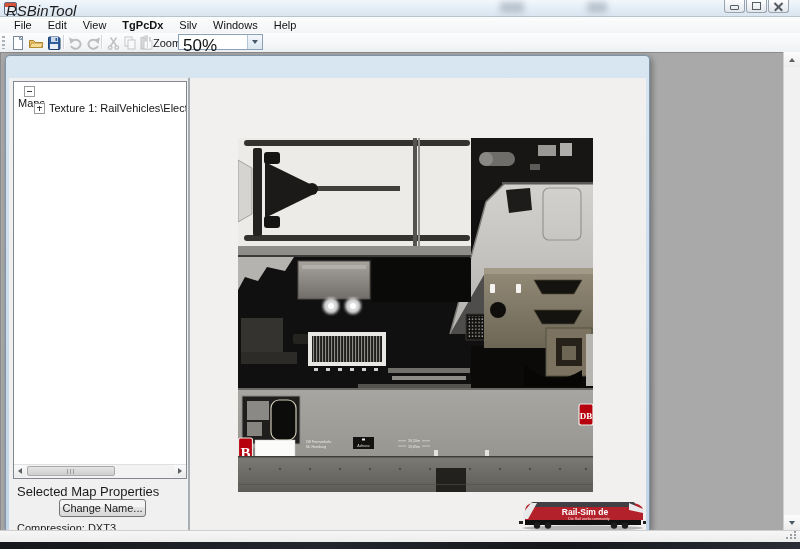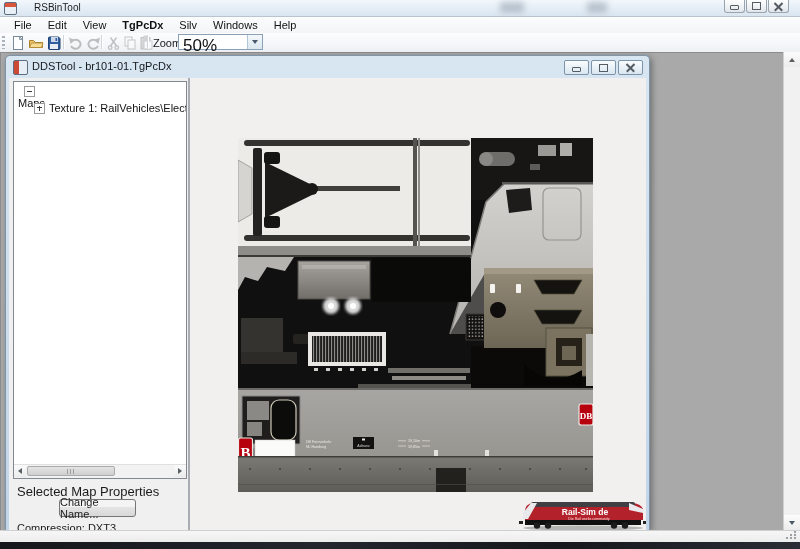--- a/index.html
+++ b/index.html
@@ -9,21 +9,21 @@
 
   
   .titlebar{left:0;top:0;width:800px;height:16px;
     background:linear-gradient(#f2f7fc,#d9e5f0);border-bottom:1px solid #b9c4cf;}
   .tb-dark{left:180px;top:0;width:278px;height:16px;background:#0b0b0d;overflow:hidden;}
   .tb-dark .ator{position:absolute;left:24px;top:-3px;font-size:18px;font-weight:bold;
     letter-spacing:3px;color:#ececee;filter:blur(.4px);}
   .tb-smudge{top:2px;height:11px;background:#a9b4c0;filter:blur(3px);opacity:.75;}
   .app-icon{left:4px;top:2px;width:11px;height:11px;border:1px solid #5c6b80;border-radius:2px;
     background:linear-gradient(#d8543a 0 4px,#e9eff7 4px);}
-  .tb-title{left:34px;top:2px;font-size:10px;color:#1d1d1f;}
+  .tb-title{left:6px;top:2px;font-size:15px;color:#1d1d1f;font-style:italic;}
   .capbtns{left:724px;top:0;display:flex;gap:1px;}
   .capbtn{width:21px;height:13px;background:linear-gradient(#fdfefe,#e2e7ec);
     border:1px solid #9aa4ae;border-top:none;border-radius:0 0 3px 3px;
     display:flex;align-items:center;justify-content:center;box-sizing:border-box;}
   .g-min{width:7px;height:3px;border:1px solid #565c64;border-radius:1px;margin-top:3px;}
   .g-max{width:7px;height:6px;border:1px solid #565c64;}
   .g-close{position:relative;width:9px;height:9px;}
   .g-close i{position:absolute;left:-1px;top:4px;width:11px;height:1.6px;background:#565c64;}
   .g-close i:first-child{transform:rotate(45deg);} .g-close i:last-child{transform:rotate(-45deg);}
 
@@ -95,21 +95,21 @@
     border-top:1px solid #e0e0e0;}
   .hscroll .btn{position:absolute;top:0;width:12px;height:12px;display:flex;align-items:center;
     justify-content:center;background:linear-gradient(#fbfbfb,#ebebeb);}
   .hthumb{position:absolute;left:13px;top:1px;width:88px;height:10px;background:linear-gradient(#e3e3e3,#cfcfcf);
     border:1px solid #ababab;border-radius:2px;box-sizing:border-box;}
   .hthumb .lines{position:absolute;left:50%;top:2px;margin-left:-4px;width:8px;height:5px;
     background:repeating-linear-gradient(90deg,#9e9e9e 0 1px,transparent 1px 3px);}
 
   
   .props-label{left:8px;top:406px;font-size:13px;color:#1b1b1b;}
-  .win-btn{left:50px;top:421px;width:77px;height:18px;font-size:11px;color:#1b1b1b;
+  .win-btn{left:50px;top:421px;width:87px;height:18px;font-size:11px;color:#1b1b1b;
     background:linear-gradient(#f4f4f4 0 45%,#e4e4e4 45%,#d8d8d8);border:1px solid #757575;
     border-radius:3px;display:flex;align-items:center;justify-content:center;box-sizing:border-box;}
   .comp-label{left:8px;top:444px;font-size:11px;color:#1b1b1b;text-align:right;}
 
   .splitter{left:179px;top:0;width:2px;height:453px;background:#a8adb3;}
 
   
   .canvas{left:182px;top:1px;width:456px;height:452px;background:#f1f0ee;overflow:hidden;}
   .texture{left:47px;top:59px;width:355px;height:354px;}
   .watermark{left:326px;top:418px;width:132px;height:34px;}
@@ -238,38 +238,20 @@
     <div class="vscroll">
       <div class="btn up">
           <i class="tri-up"></i>
         </div>
       <div class="btn down">
           <i class="tri-dn"></i>
         </div>
     </div>
 
     <div class="abs child">
-      <div class="child-titlebar">
-        <div class="abs child-icon"></div>
-        <span class="abs child-title">DDSTool - br101-01.TgPcDx</span>
-        <div class="abs ccapbtns">
-          <div class="ccapbtn">
-              <span class="g-min"></span>
-            </div>
-          <div class="ccapbtn">
-              <span class="g-max"></span>
-            </div>
-          <div class="ccapbtn">
-              <span class="g-close">
-                <i></i>
-                <i></i>
-              </span>
-            </div>
-        </div>
-      </div>
 
       <div class="child-body">
 
         <div class="abs tree">
           <div class="tnode" style="left:4px;top:4px;flex-direction:column;">
             <span class="expander">
                 <i class="h"></i>
               </span>
             <span class="tlabel">Maps</span>
           </div>

